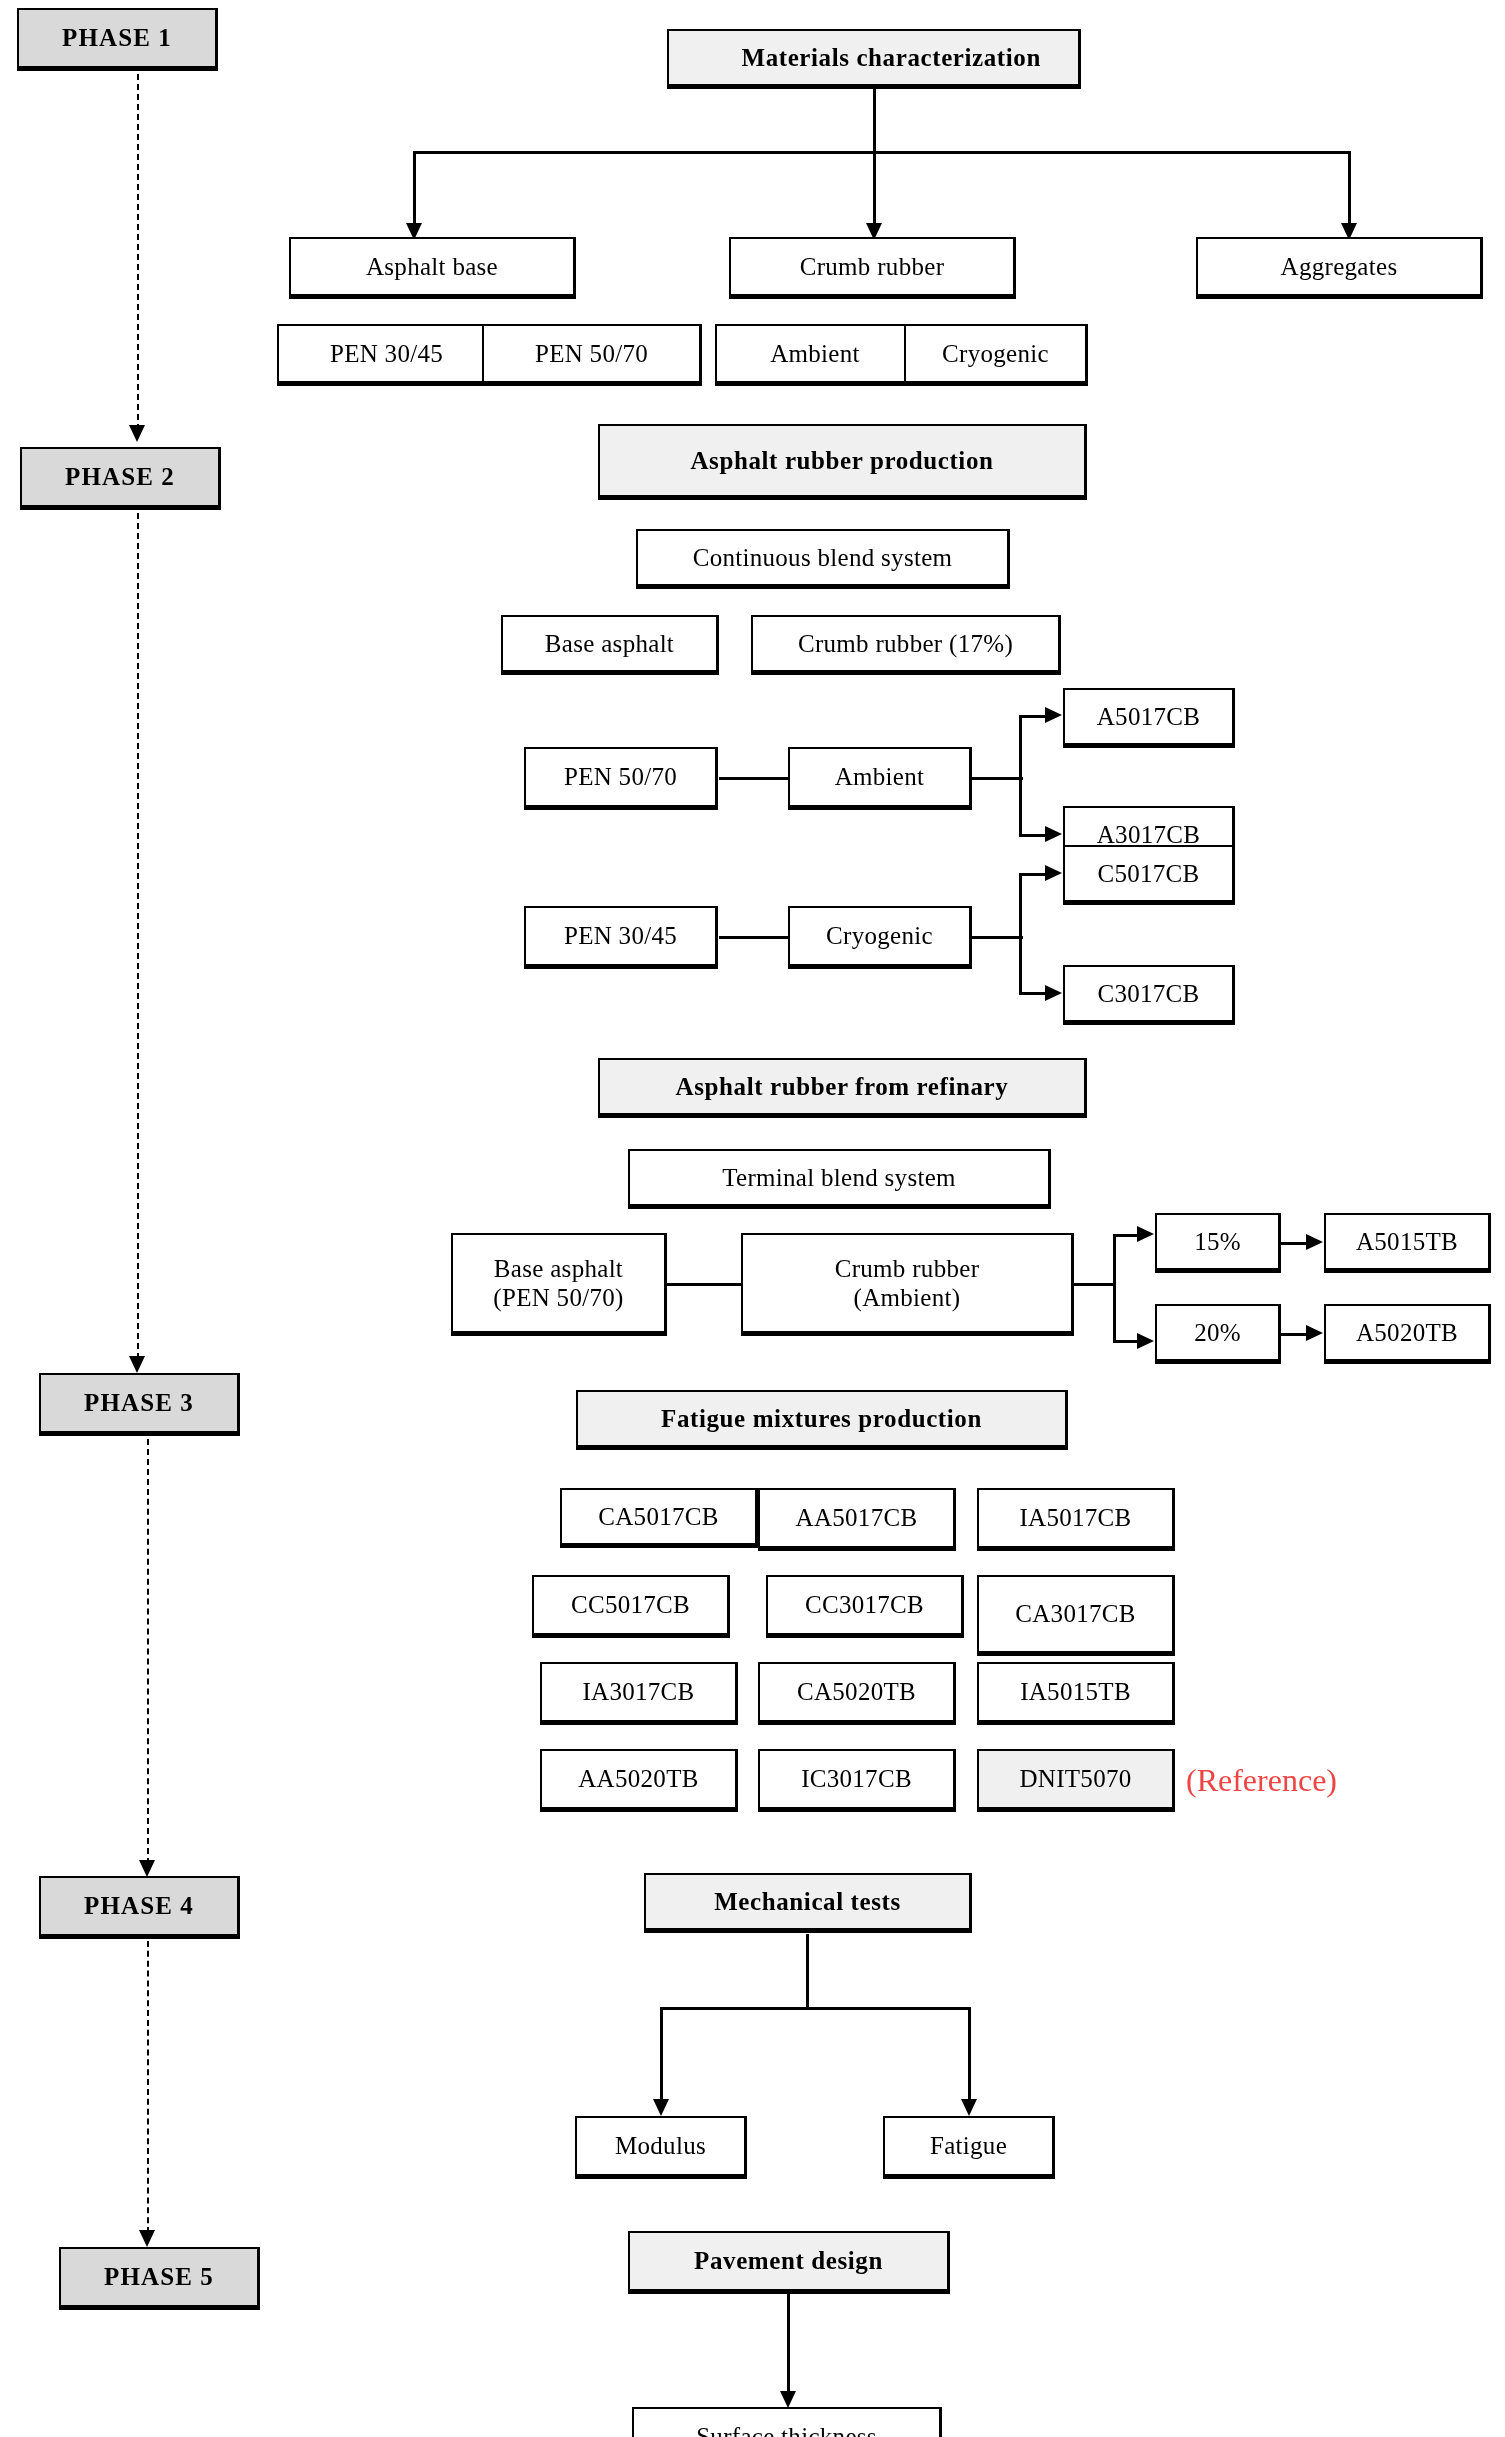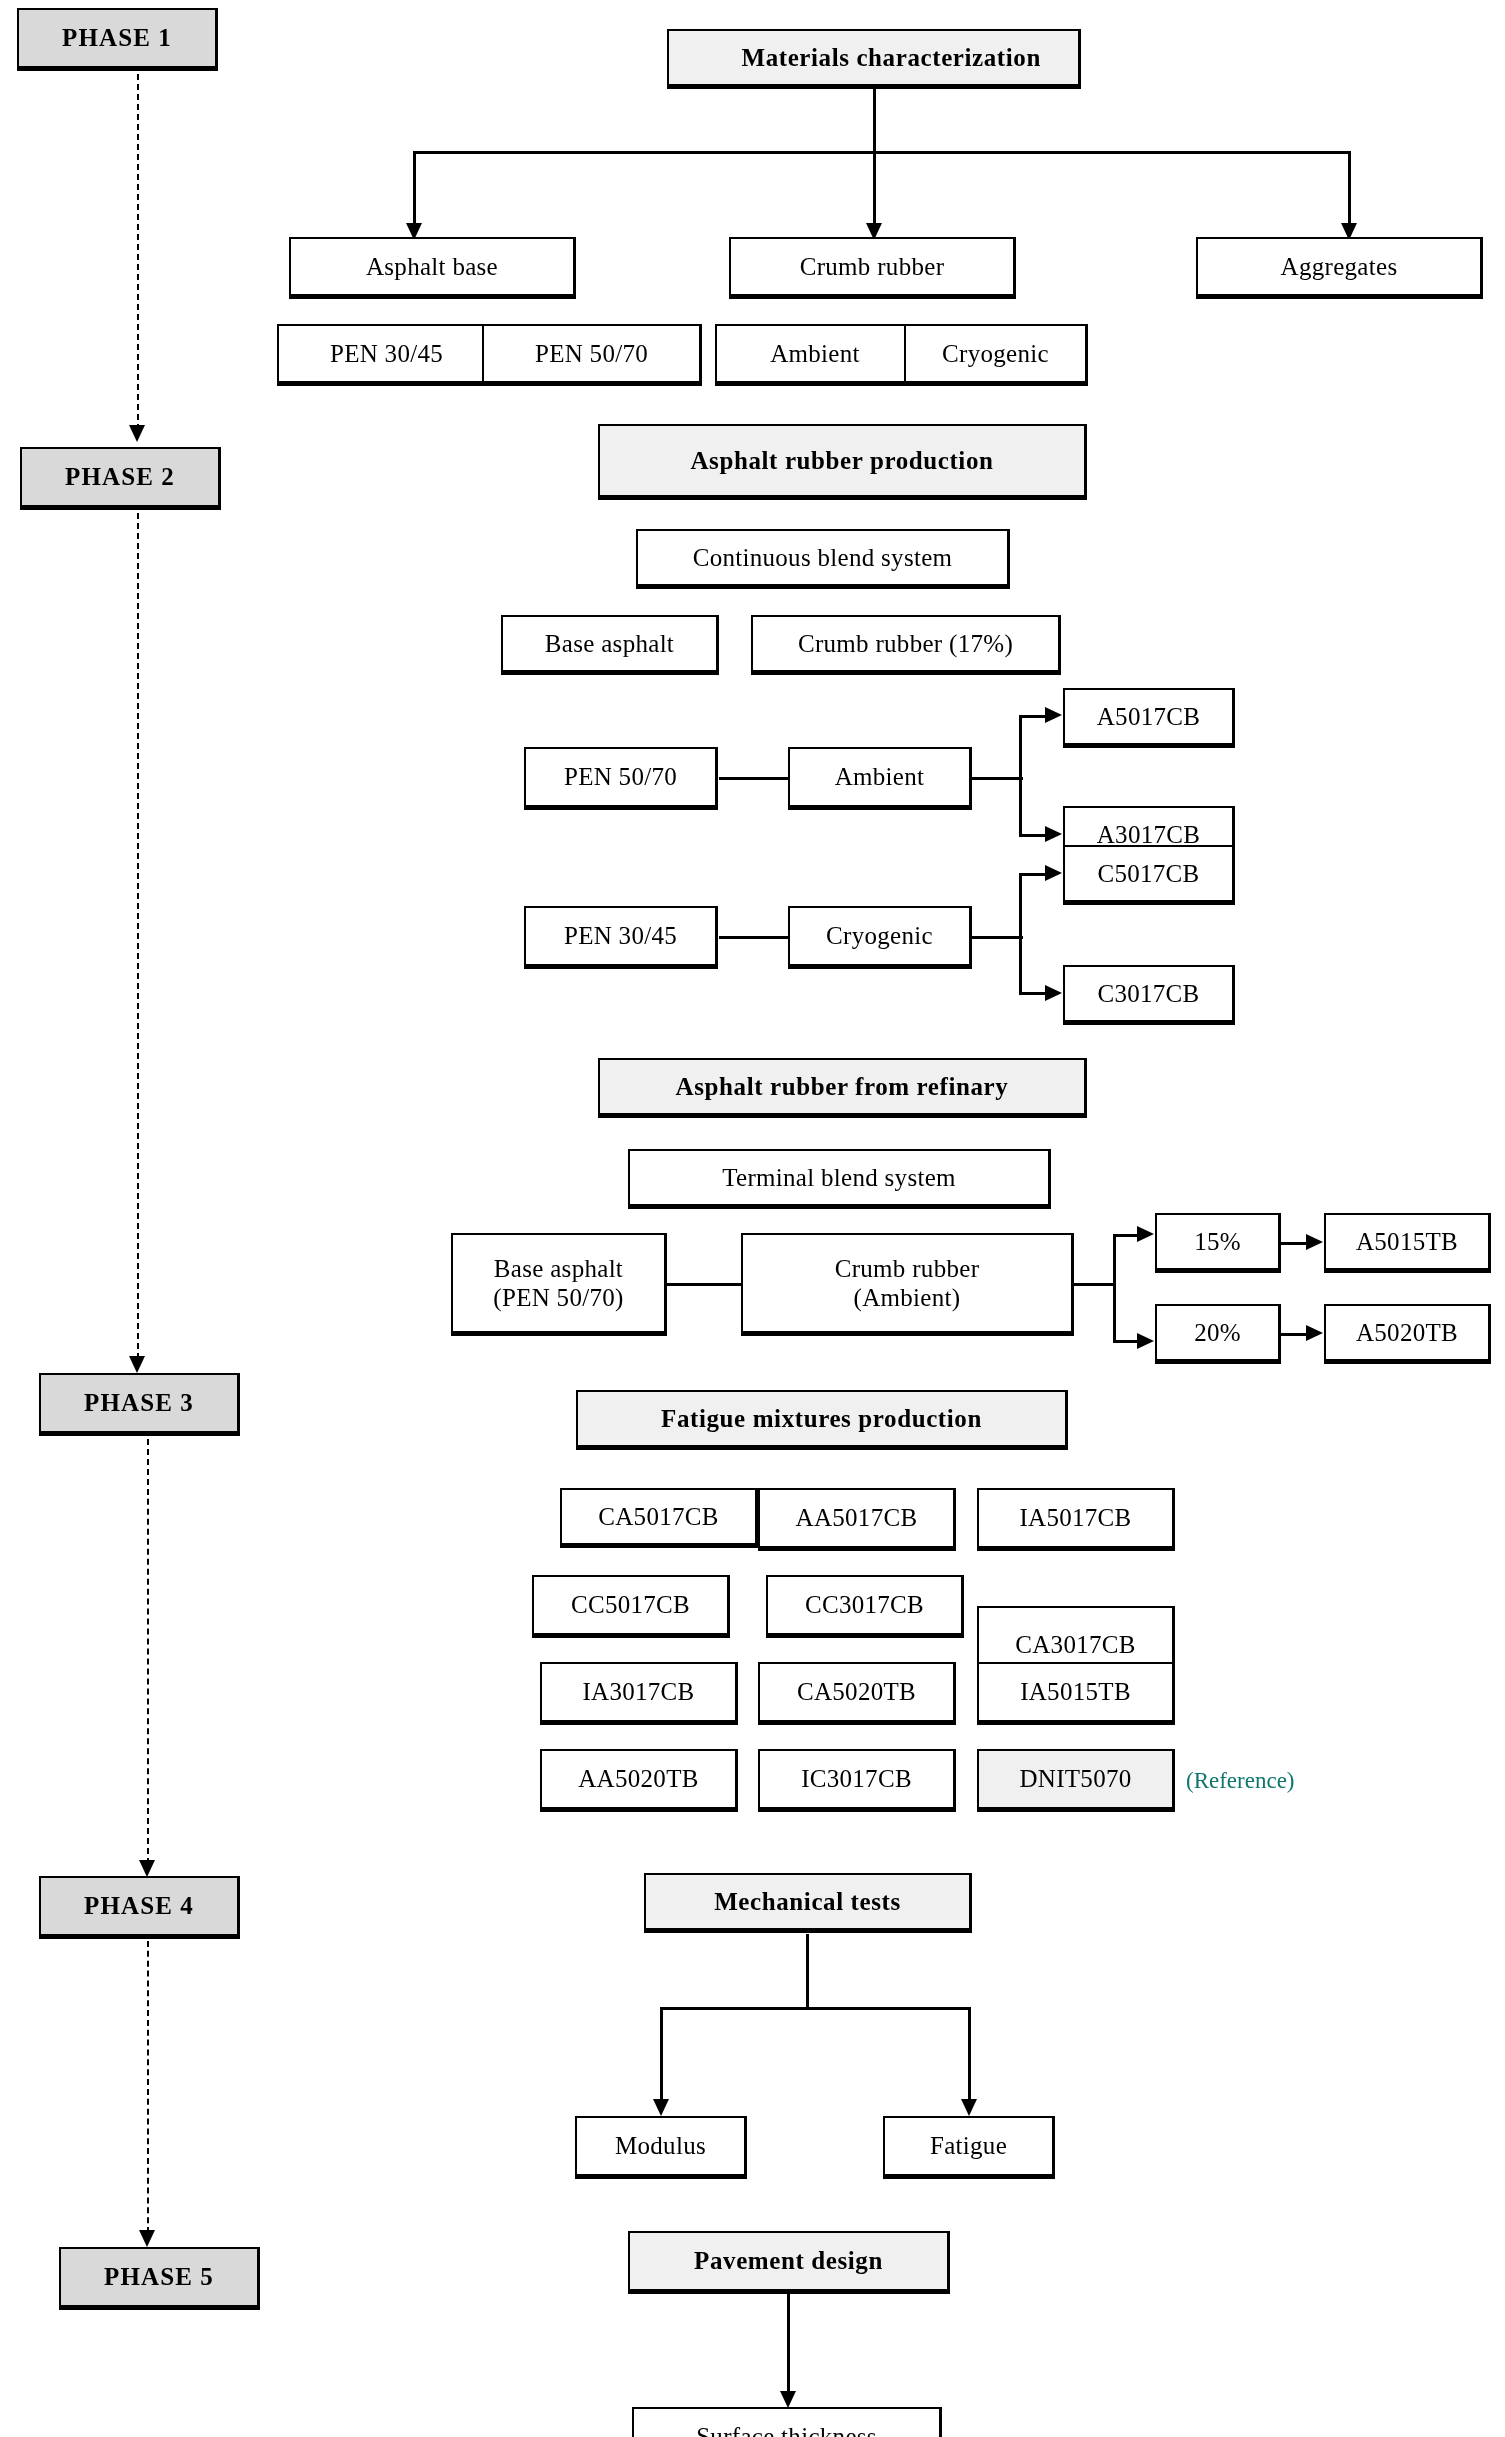--- a/index.html
+++ b/index.html
@@ -42,22 +42,22 @@
     font-weight: bold;
     letter-spacing: 1.1px;
   }
   .header {
     background: #f0f0f0;
     font-weight: bold;
     letter-spacing: 0.6px;
   }
   .plain-text {
     position: absolute;
-    color: #0f766e;
-    font-size: 23px;
+    color: #ef4444;
+    font-size: 32px;
     white-space: nowrap;
     display: flex;
     align-items: center;
   }
   .ln {
     position: absolute;
     background: #000000;
   }
   .hline { height: 2.9px; }
   .vline { width: 2.9px; }
@@ -257,21 +257,21 @@
   <div class="box shadow" style="left:977px; top:1488px; width:198px; height:63px;">
     <span>IA5017CB</span>
   </div>
 
   <div class="box shadow" style="left:532px; top:1575px; width:198px; height:63px;">
     <span>CC5017CB</span>
   </div>
   <div class="box shadow" style="left:766px; top:1575px; width:198px; height:63px;">
     <span>CC3017CB</span>
   </div>
-  <div class="box shadow" style="left:977px; top:1575px; width:198px; height:81px;margin-top:31px;">
+  <div class="box shadow" style="left:977px; top:1575px; width:198px; height:81px;">
     <span>CA3017CB</span>
   </div>
 
   <div class="box shadow" style="left:540px; top:1662px; width:198px; height:63px;">
     <span>IA3017CB</span>
   </div>
   <div class="box shadow" style="left:758px; top:1662px; width:198px; height:63px;">
     <span>CA5020TB</span>
   </div>
   <div class="box shadow" style="left:977px; top:1662px; width:198px; height:63px;">

